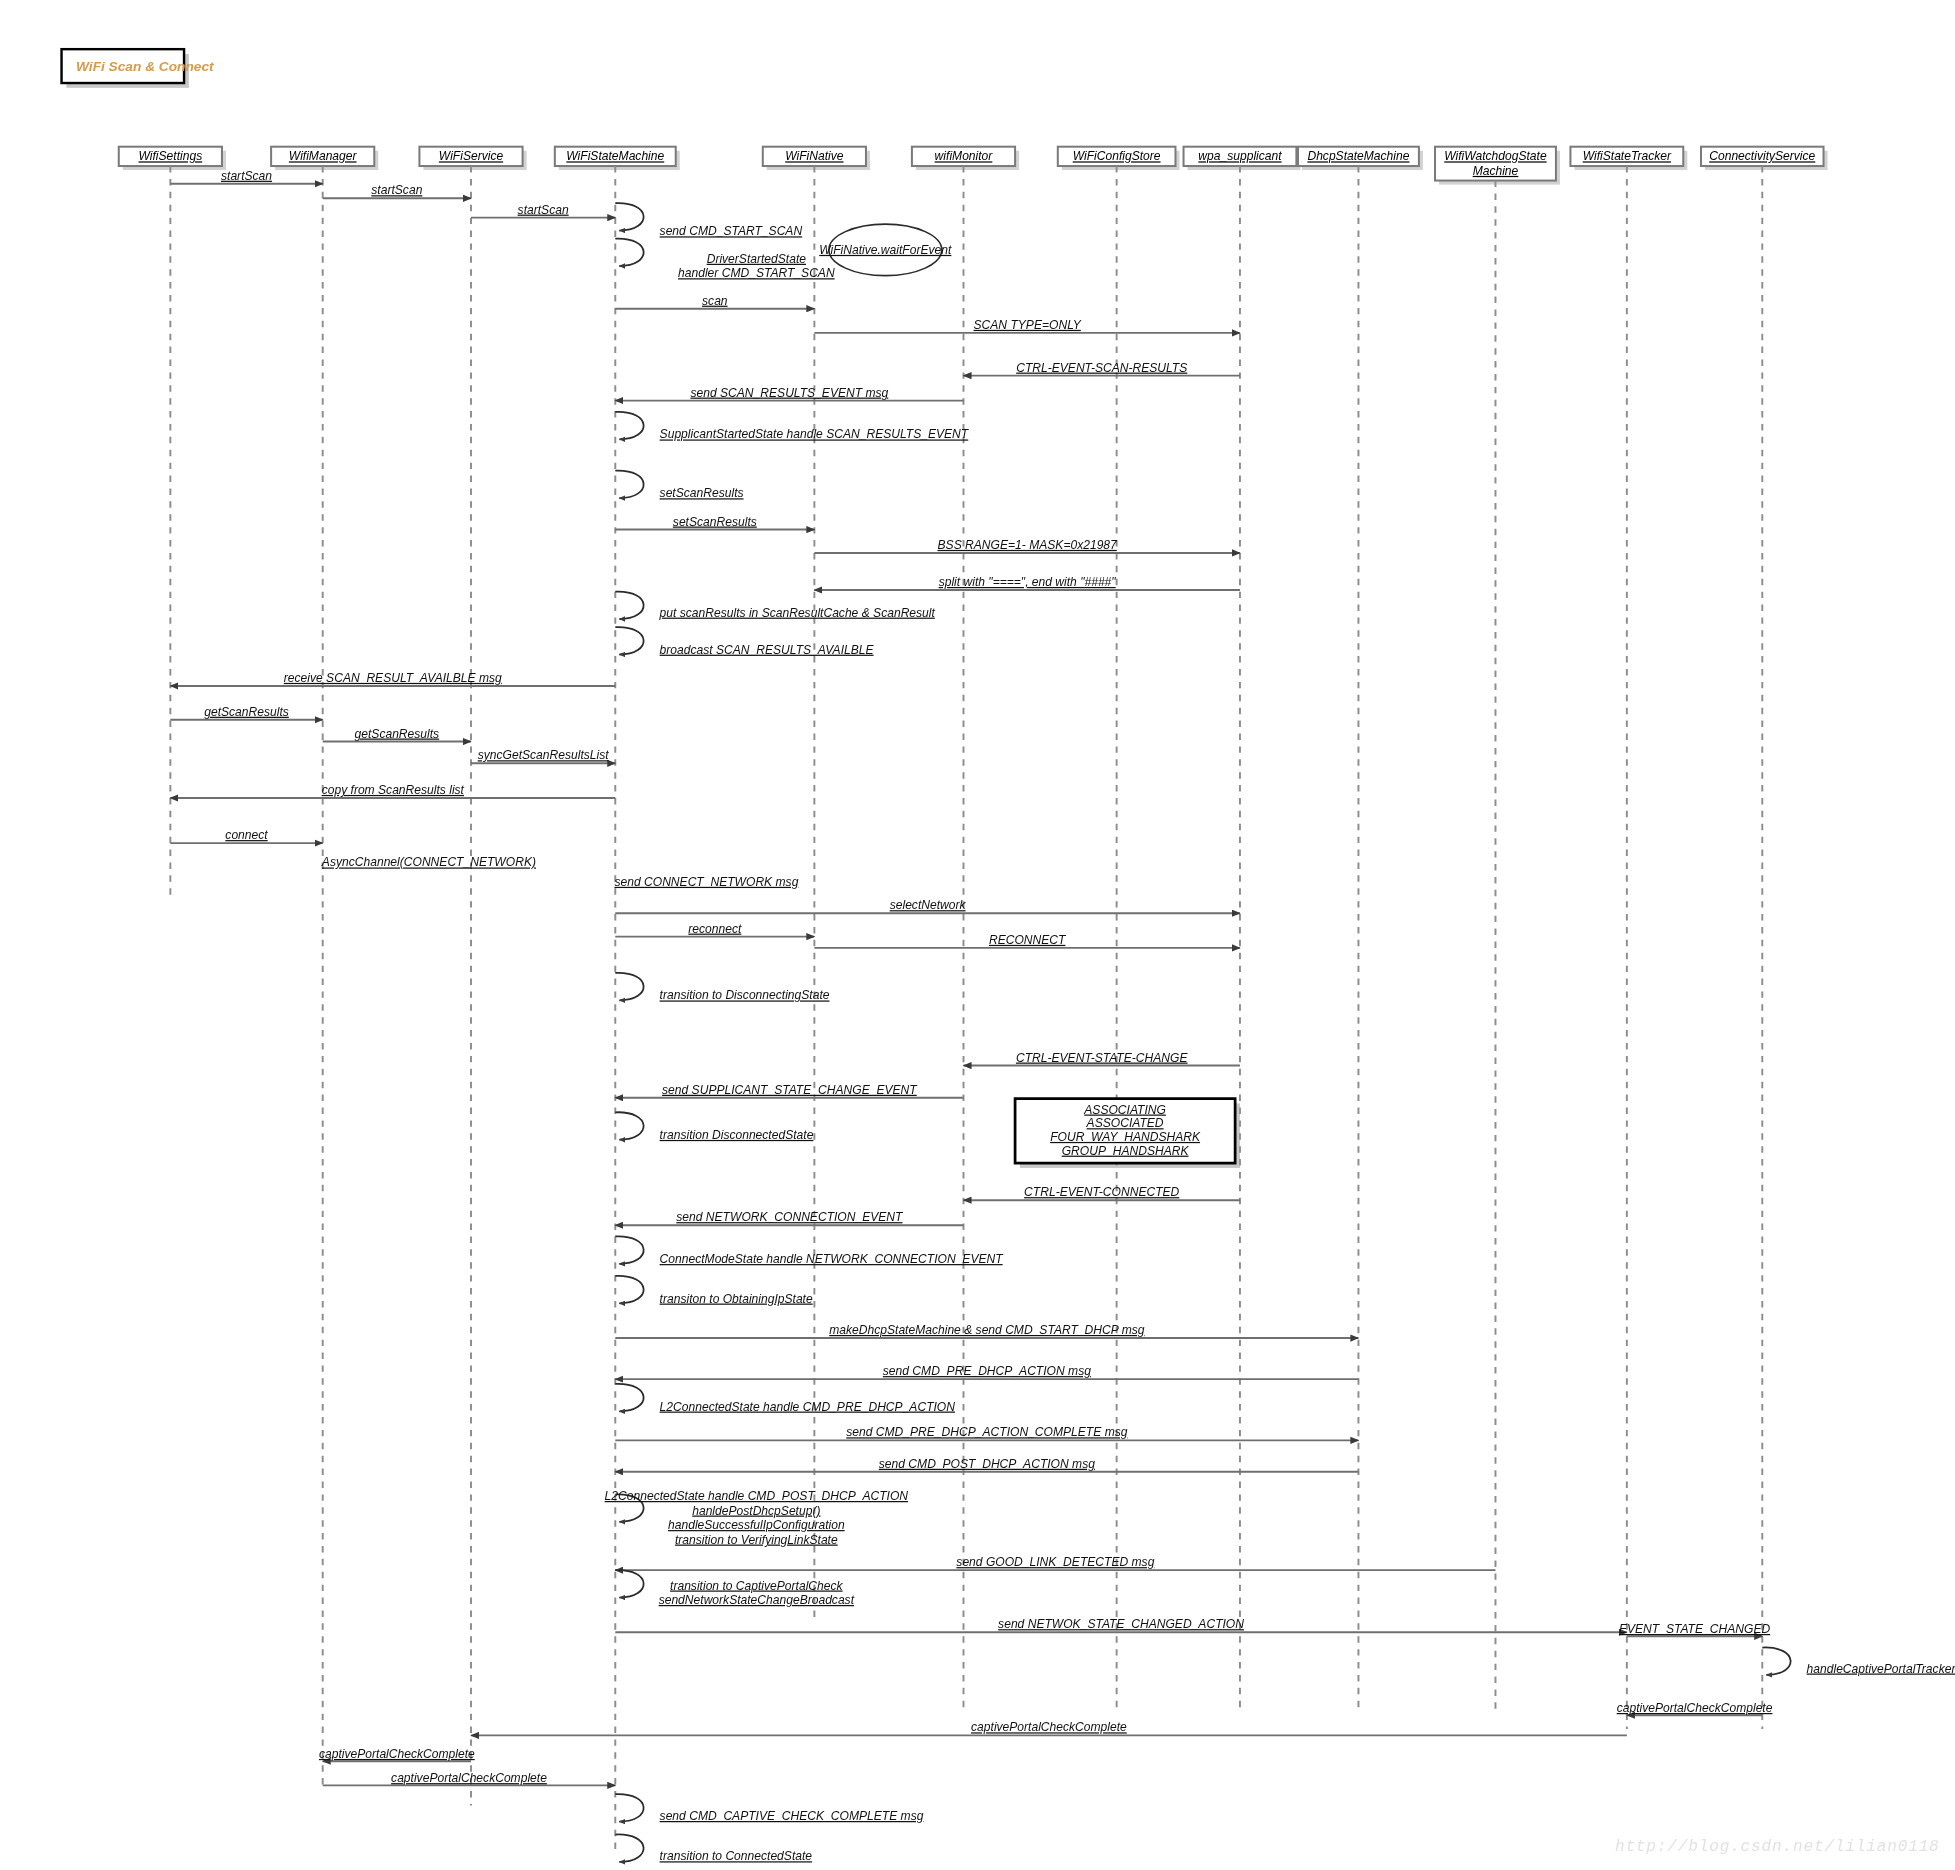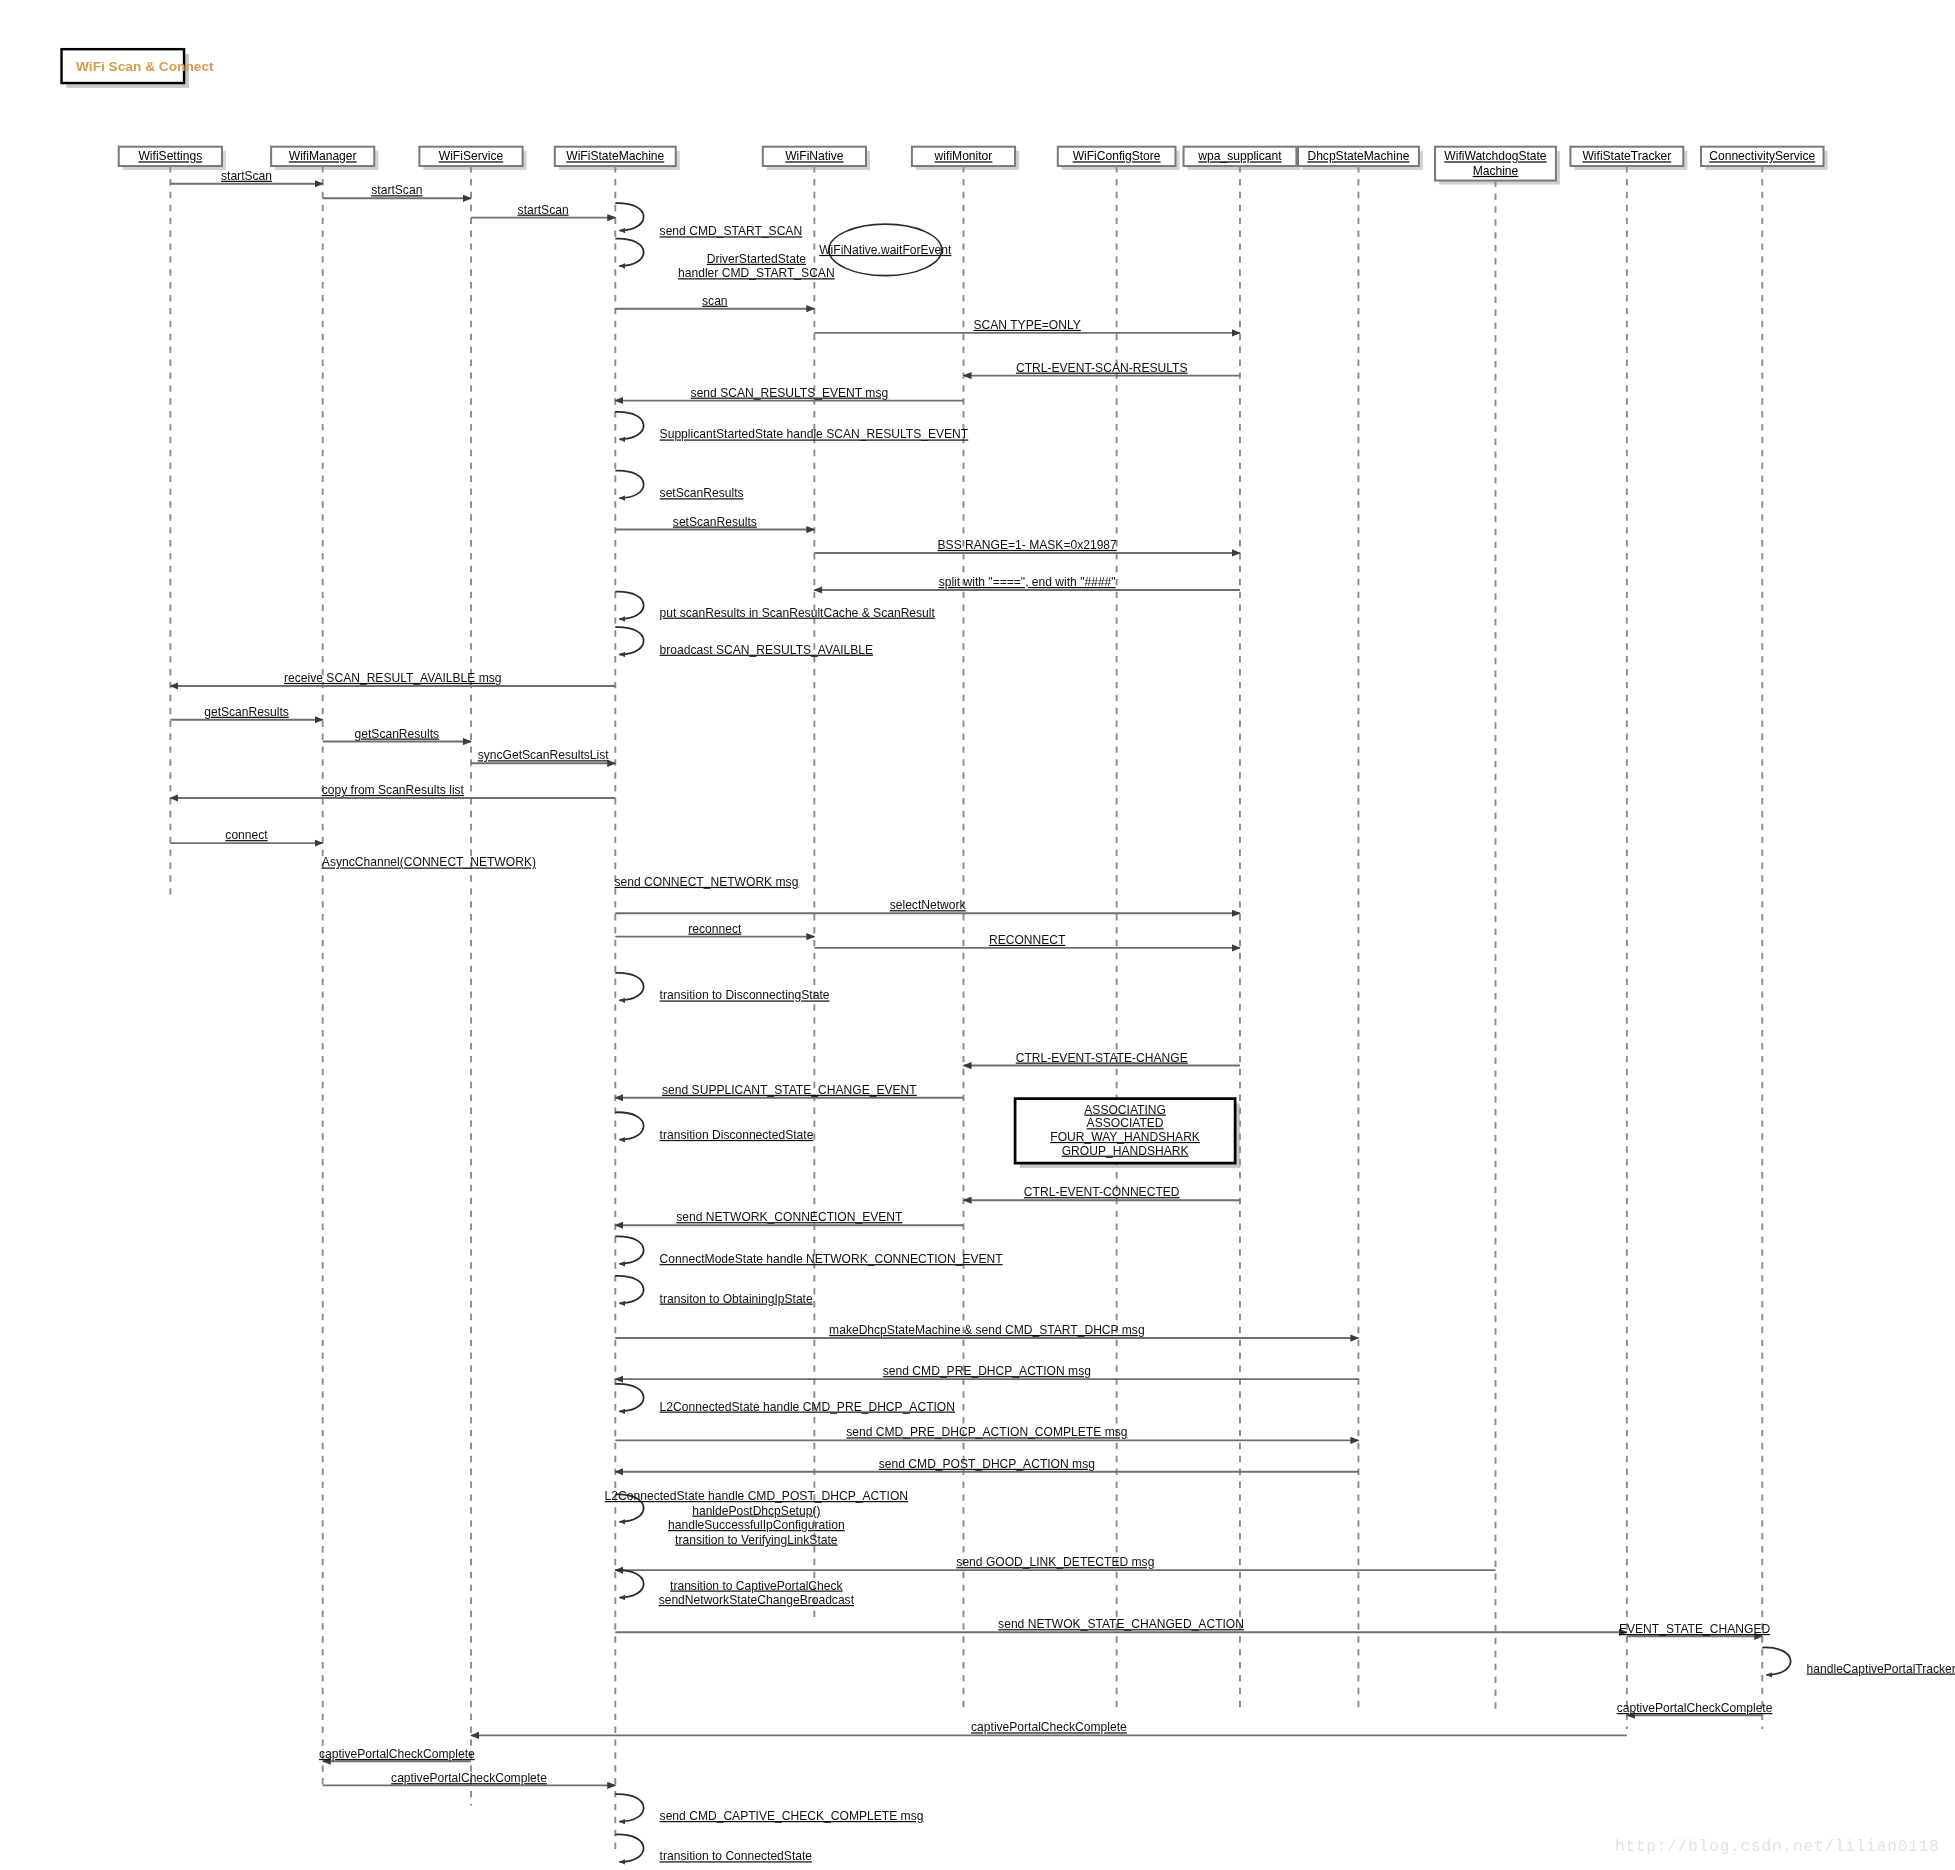--- a/index.html
+++ b/index.html
@@ -14,20 +14,21 @@
     position: relative;
     overflow: hidden;
     font-family: "Liberation Sans", sans-serif;
   }
   #diagram-root {
     position: absolute;
     left: 0;
     top: 0;
     width: 1956px;
     height: 1870px;
+    font-style: italic;
   }
   svg.seq-canvas {
     display: block;
     width: 1956px;
     height: 1870px;
     background: #ffffff;
   }
   .title-box-rect {
     fill: #ffffff;
     stroke: #000000;

